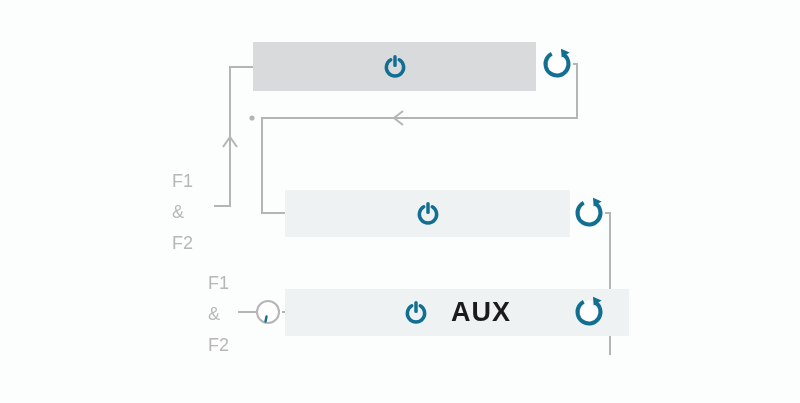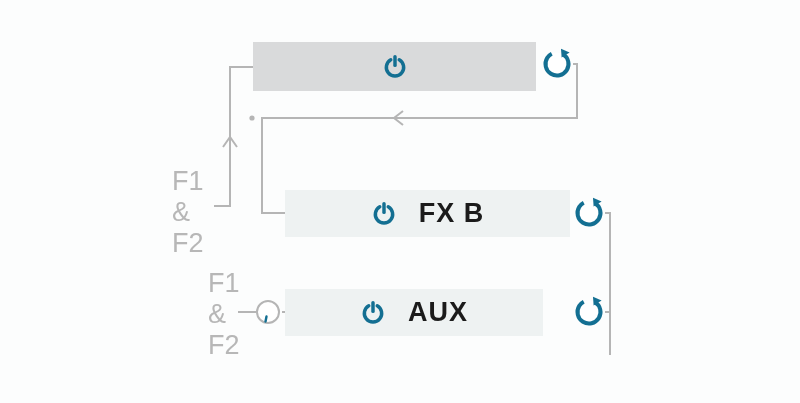--- a/index.html
+++ b/index.html
@@ -47,21 +47,21 @@
   .cycle-ring { fill: #ffffff; stroke: var(--accent, #136f92); stroke-width: 4; }
   .cycle-head { fill: var(--accent, #136f92); }
 
   .knob { position: absolute; width: 26px; height: 26px; cursor: pointer; }
   .knob-ring { fill: #ffffff; stroke: var(--connector, #b5b5b5); stroke-width: 2; }
   .knob-tick { stroke: var(--accent, #136f92); stroke-width: 2.4; stroke-linecap: round; }
 
   .muted {
     position: absolute;
     color: var(--muted-text, #b7b7b7);
-    font-size: 27px;
+    font-size: 18px;
     line-height: 31px;
   }
   .muted span { display: block; }
 </style>
 </head>
 <body>
 
 <div id="canvas">
 
   <svg class="wires" width="800" height="403" viewBox="0 0 800 403">
@@ -87,30 +87,29 @@
       <circle class="cycle-ring" cx="16" cy="16" r="11.5" stroke-dasharray="60 12.3" transform="rotate(-58 16 16)"></circle>
       <path class="cycle-head" d="M20 0.8 L20.6 9.6 L28.6 4.6 Z"></path>
     </svg>
   </div>
 
   <div class="bar secondary" style="left:285px; top:190px; width:285px; height:47px;">
     <svg class="picon" viewBox="0 0 24 24">
       <line class="pw" x1="12" y1="2.6" x2="12" y2="10.5"></line>
       <path class="pw" d="M8.1 5.3 A8 8 0 1 0 15.9 5.3"></path>
     </svg>
-    <span class="bar-label">FX B</span>
   </div>
   <div class="cycle" style="left:573px; top:197px;">
     <svg viewBox="0 0 32 32" width="32" height="32">
       <circle class="cycle-ring" cx="16" cy="16" r="11.5" stroke-dasharray="60 12.3" transform="rotate(-58 16 16)"></circle>
       <path class="cycle-head" d="M20 0.8 L20.6 9.6 L28.6 4.6 Z"></path>
     </svg>
   </div>
 
-  <div class="bar secondary" style="left:285px; top:289px; width:258px; height:47px;">
+  <div class="bar secondary" style="left:285px; top:289px; width:344px; height:47px;">
     <svg class="picon" viewBox="0 0 24 24">
       <line class="pw" x1="12" y1="2.6" x2="12" y2="10.5"></line>
       <path class="pw" d="M8.1 5.3 A8 8 0 1 0 15.9 5.3"></path>
     </svg>
     <span class="bar-label">AUX</span>
   </div>
   <div class="cycle" style="left:573px; top:296px;">
     <svg viewBox="0 0 32 32" width="32" height="32">
       <circle class="cycle-ring" cx="16" cy="16" r="11.5" stroke-dasharray="60 12.3" transform="rotate(-58 16 16)"></circle>
       <path class="cycle-head" d="M20 0.8 L20.6 9.6 L28.6 4.6 Z"></path>

